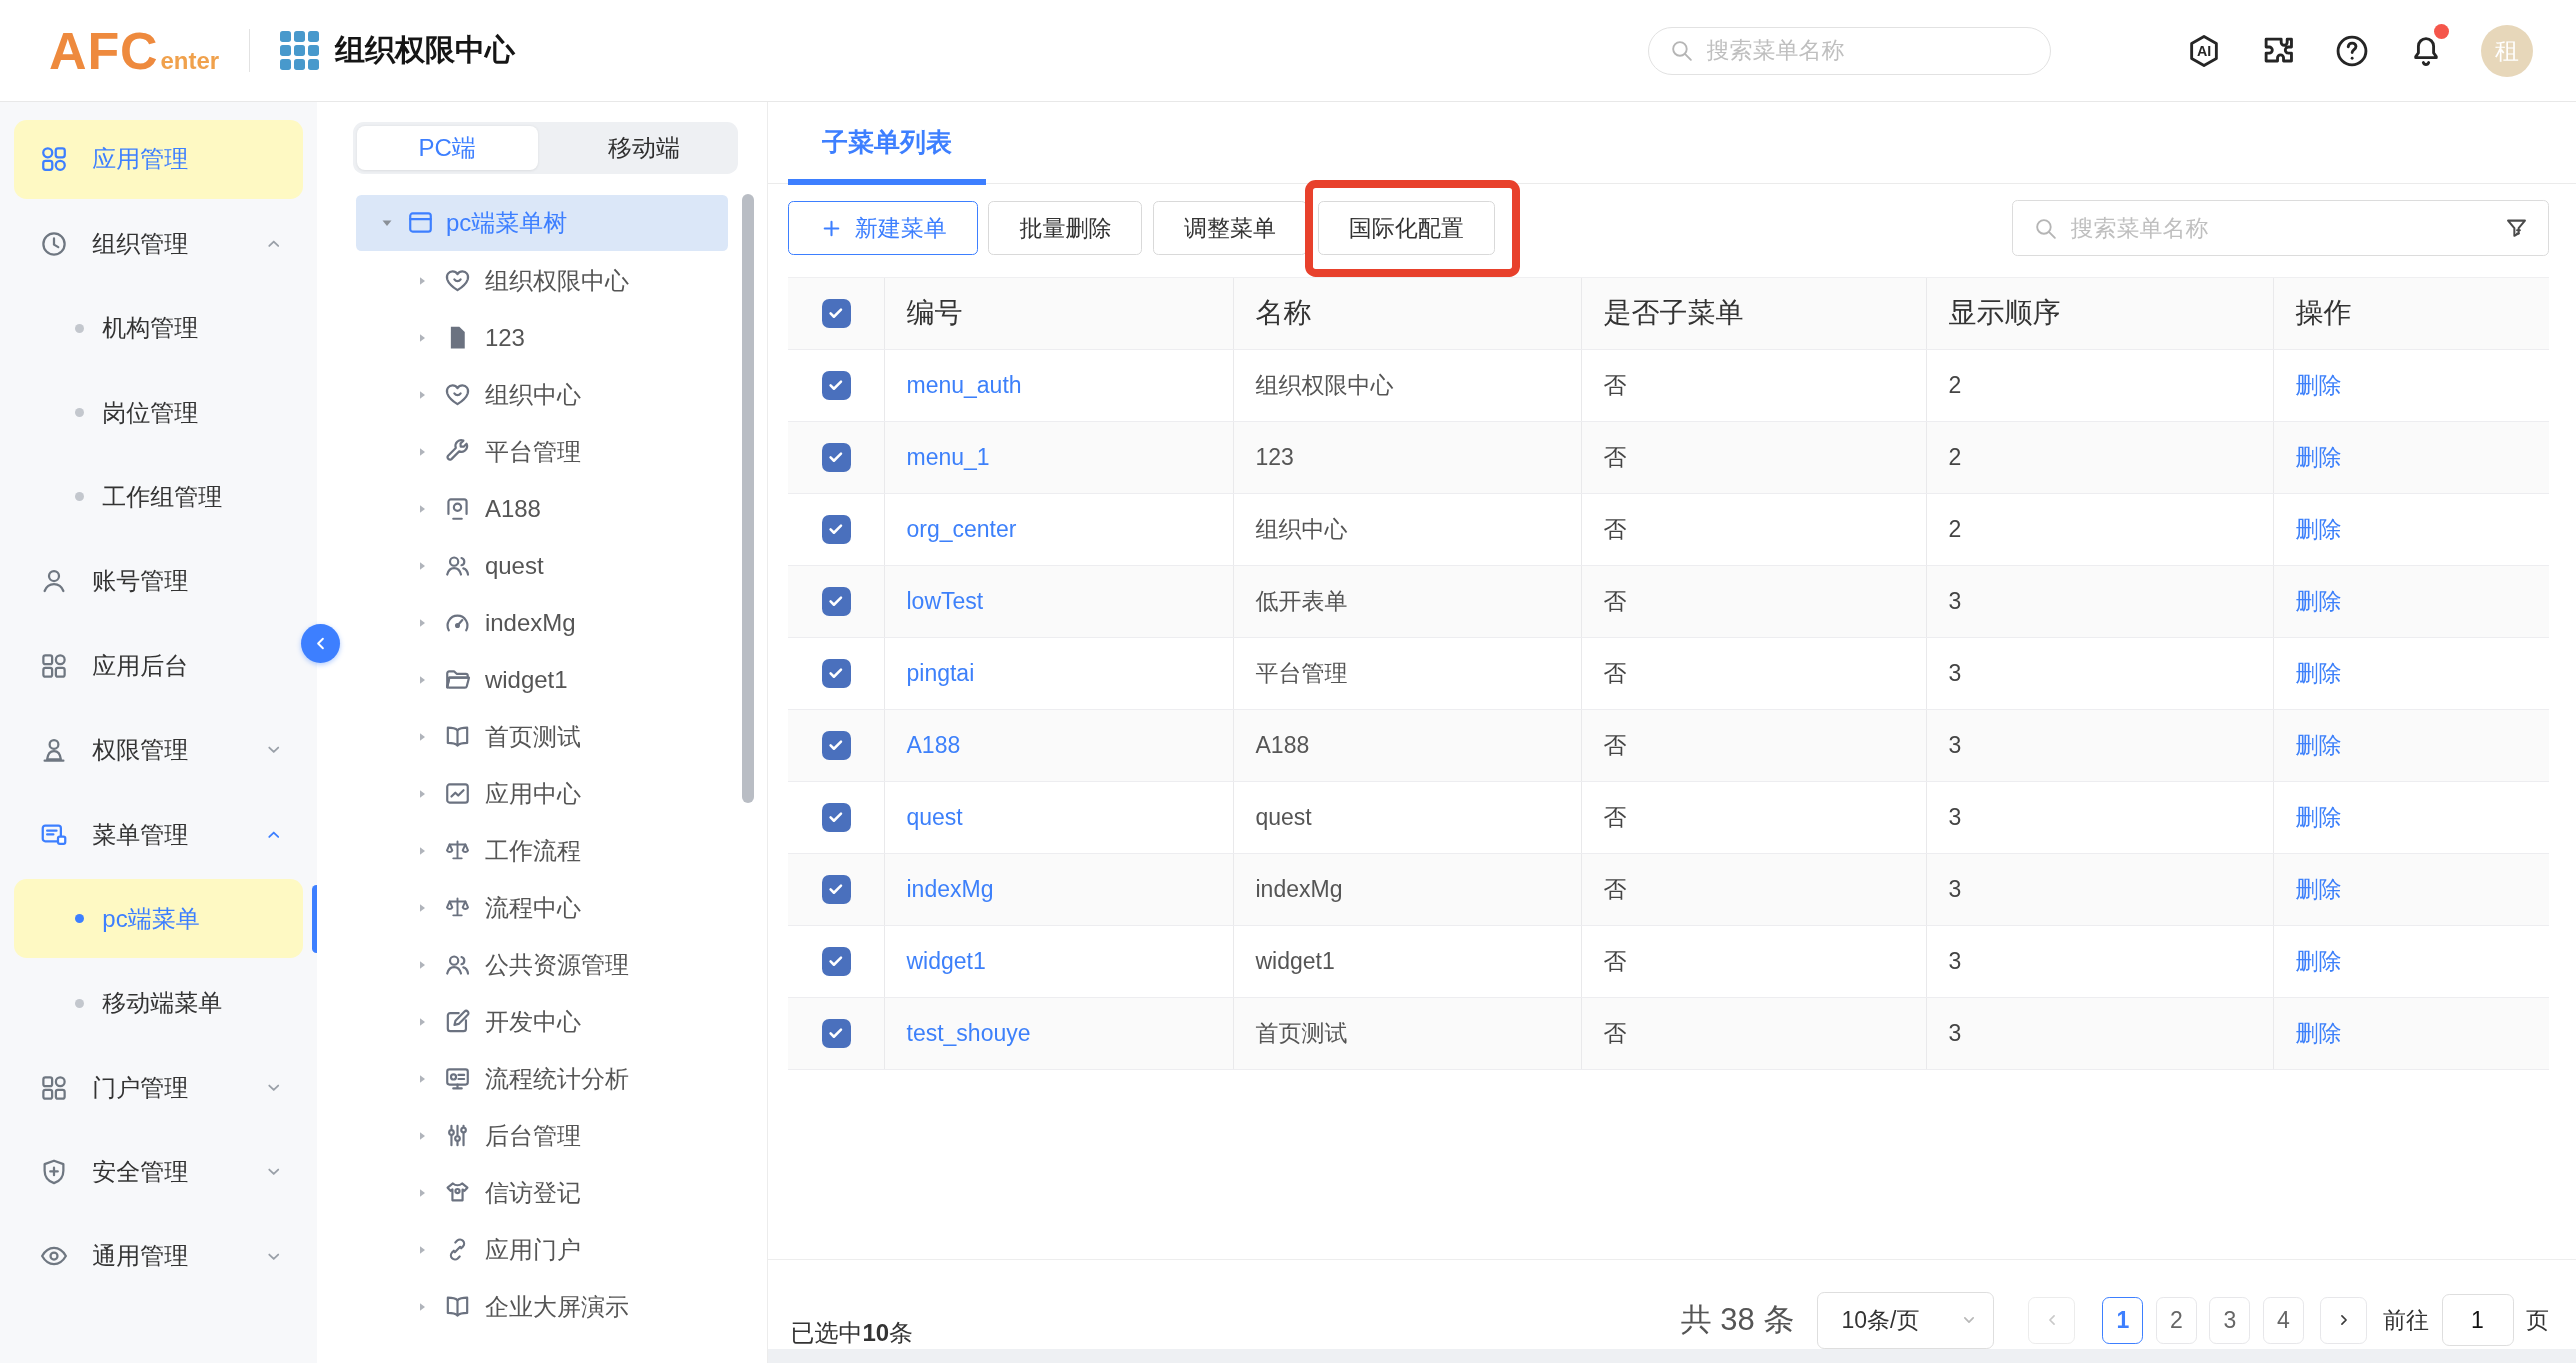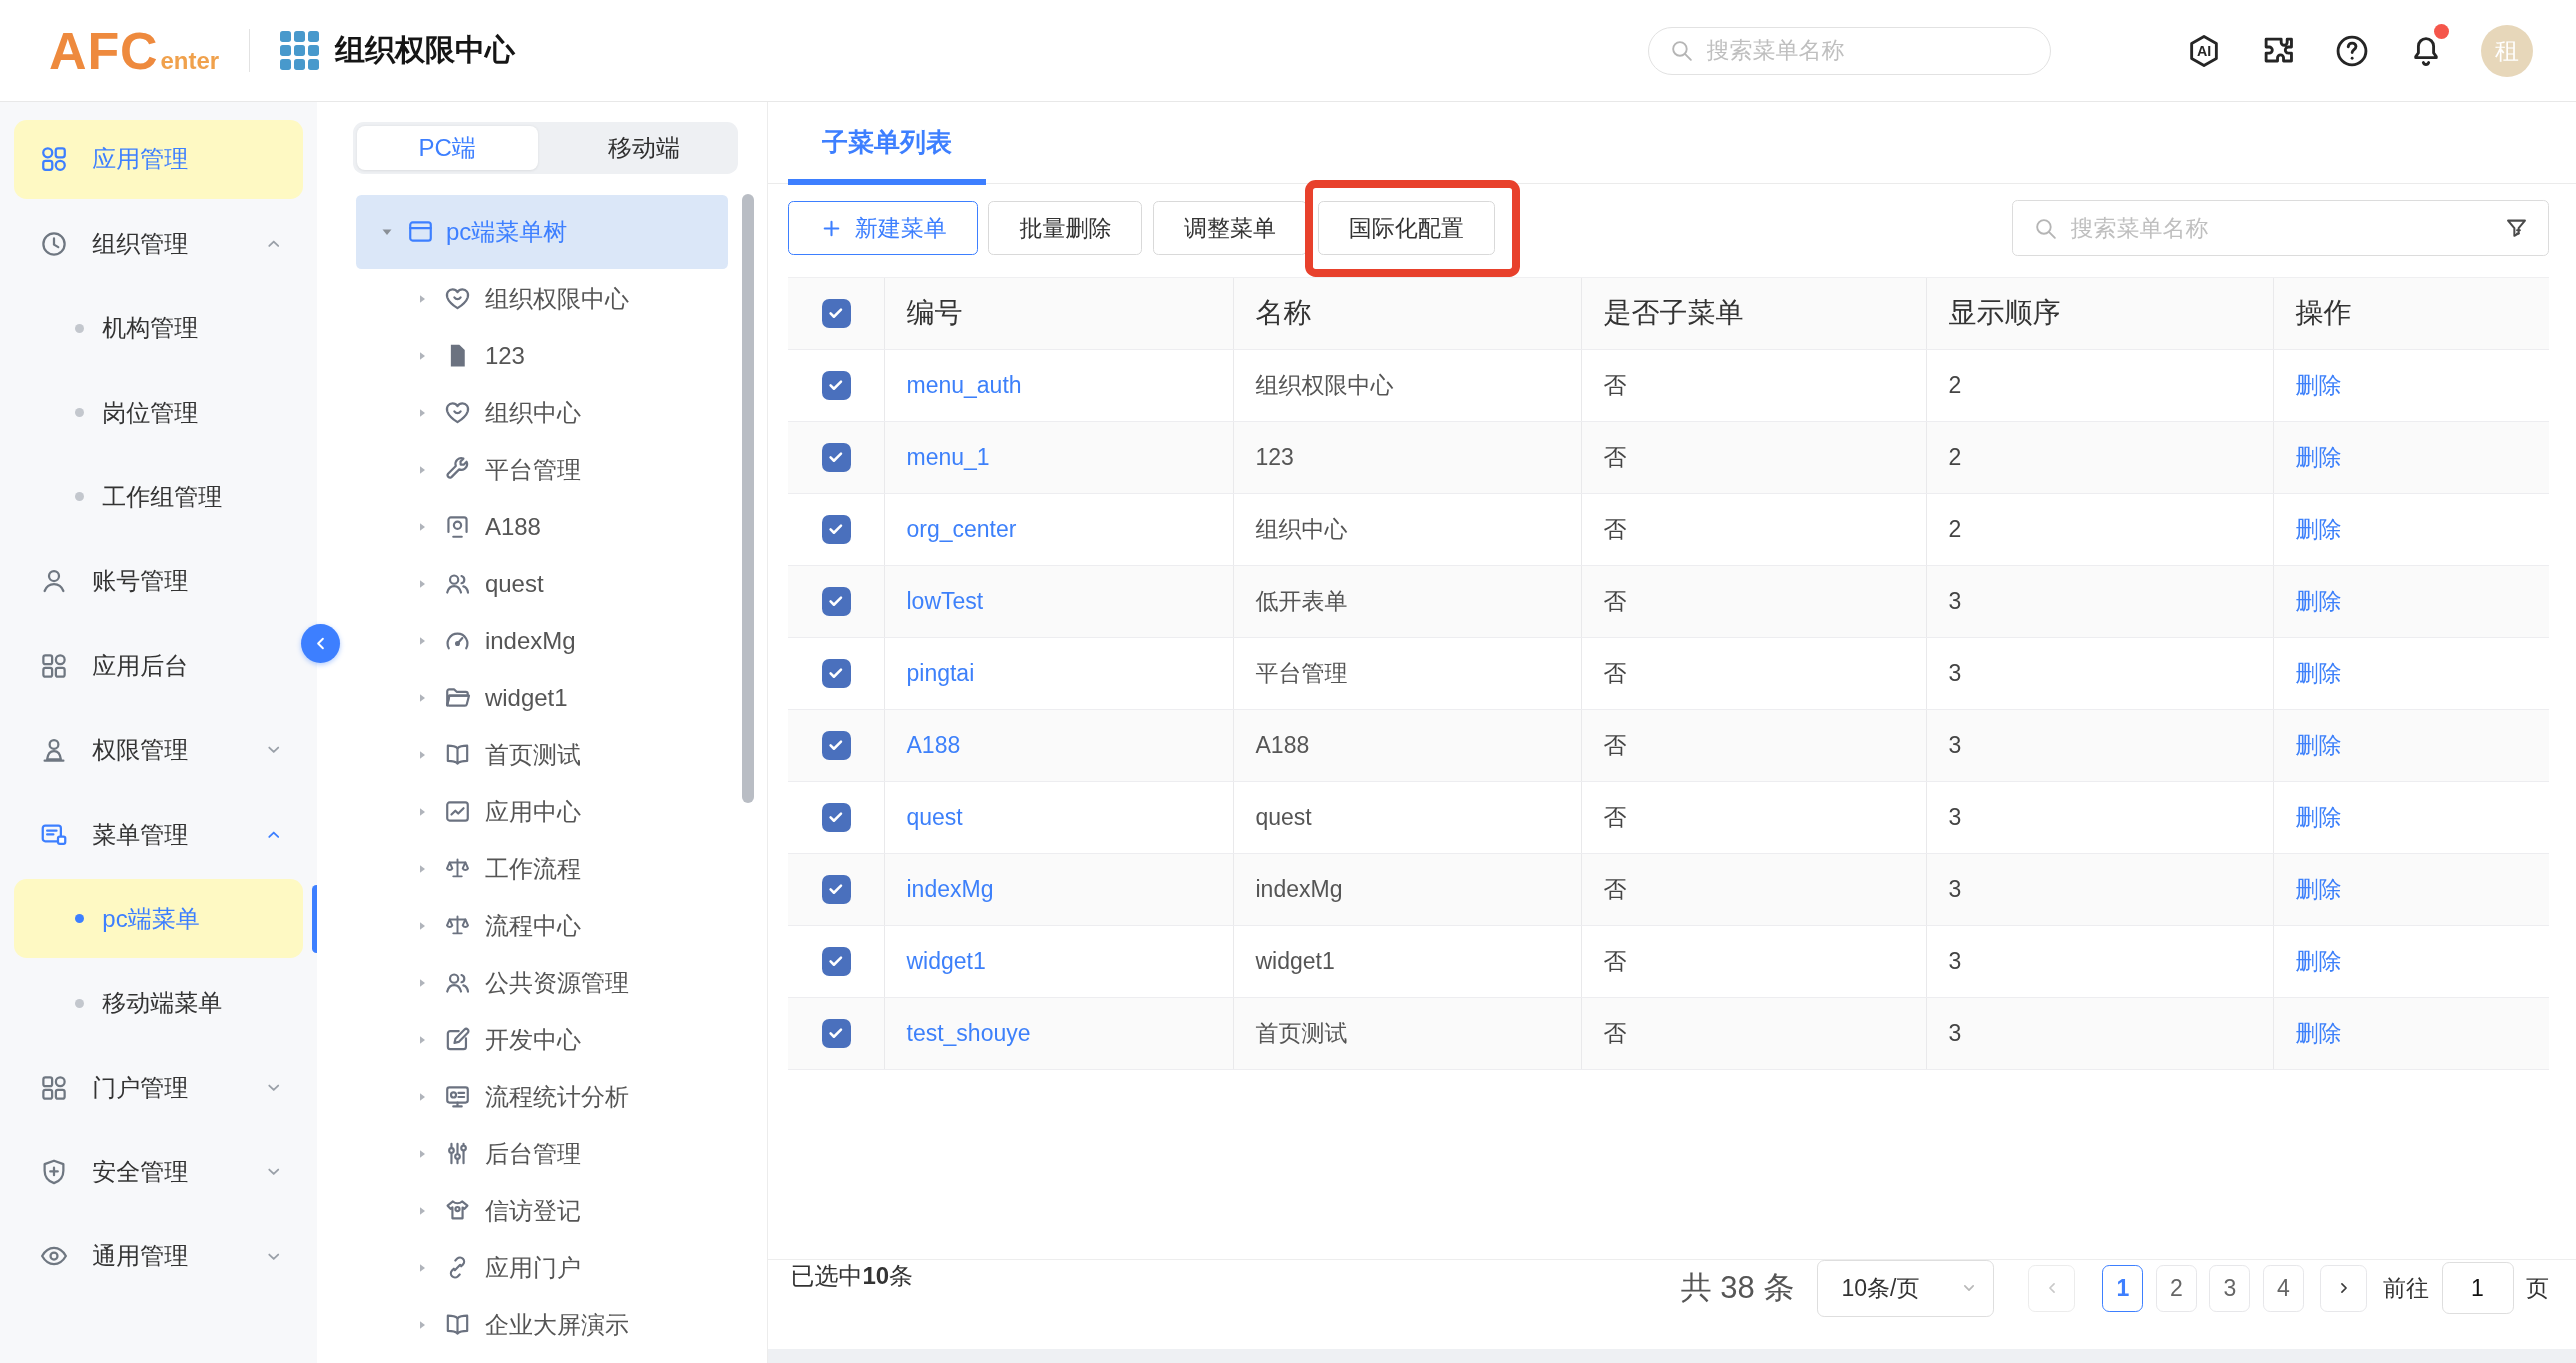--- a/index.html
+++ b/index.html
@@ -44,21 +44,21 @@
   .blue { color:#3d7fff !important; }
   .side-indicator { position:absolute; right:-18px; top:5.4px; width:9px; height:68px; border-radius:4.5px; background:#3d7fff; }
   .collapse-btn { position:absolute; left:301px; top:522px; width:39px; height:39px; border-radius:50%; background:#3d7fff; color:#fff; display:flex; align-items:center; justify-content:center; z-index:9; cursor:pointer; box-shadow:0 1.8px 5.4px rgba(61,127,255,.4); }
   .collapse-btn .ic { width:23px; height:23px; }
 
   
   .tree-panel { width:451px; background:#fff; border-right:0.9px solid #ececec; padding-top:20px; position:relative; flex:none; }
   .seg { margin-left:36px; width:385px; height:52px; background:#eef0f3; border-radius:10.7px; display:flex; padding:3.6px;gap:16px; }
   .seg-tab { flex:1; display:flex; align-items:center; justify-content:center; font-size:24px; color:#2f2f2f; border-radius:8px; cursor:pointer; }
   .seg-tab.active { background:#fff; color:#3d7fff; box-shadow:0 0.9px 2.7px rgba(0,0,0,.08); }
-  .tree-root { margin:20.6px 0 0 39px; width:372px; height:74px; background:#dbe7f8; border-radius:5.4px; display:flex; align-items:center; padding-left:21.5px; cursor:pointer; }
+  .tree-root { margin:20.6px 0 0 39px; width:372px; height:56px; background:#dbe7f8; border-radius:5.4px; display:flex; align-items:center; padding-left:21.5px; cursor:pointer; }
   .tree-root .caret { width:18px; height:18px; color:#8a9097; margin-right:10.7px; }
   .tree-root .r-ic { width:29px; height:29px; color:#3d7fff; margin-right:10.7px; }
   .tree-root .r-label { font-size:24px; color:#3d7fff; }
   .tree-list { margin-top:1.8px; }
   .tree-row { height:57px; display:flex; align-items:center; padding-left:97px; cursor:pointer; }
   .tree-row .caret { width:16px; height:16px; color:#b0b4bb; margin-right:12.5px; }
   .tree-row .t-ic { width:29px; height:29px; color:#6b7280; margin-right:13.4px; }
   .tree-row .t-label { font-size:24px; color:#555; white-space:nowrap; }
   .tree-scrollbar { position:absolute; right:13.4px; top:92px; width:11.6px; height:609px; border-radius:6.3px; background:#b9bdc4; cursor:pointer; }
 
@@ -87,21 +87,21 @@
   .t-cell { display:flex; align-items:center; padding-left:21.5px; font-size:23px; color:#444; border-right:0.9px solid #e9e9eb; overflow:hidden; white-space:nowrap; }
   .t-cell:last-child { border-right:none; }
   .t-cell.center { padding-left:0; justify-content:center; }
   .t-head .t-cell { font-size:28px; color:#333; font-weight:500; }
   .t-link { color:#3d80fa; cursor:pointer; }
   .t-name { color:#555; }
   .checkbox { width:29px; height:29px; border-radius:7.2px; background:#4a70bd; display:flex; align-items:center; justify-content:center; cursor:pointer; }
   .checkbox .ic { width:20px; height:20px; color:#fff; }
 
   
-  .tfooter { position:absolute; left:0; right:0; bottom:14.3px; height:90px; background:#fff; border-top:0.9px solid #ededed; display:flex; align-items:flex-start; padding:0 27px 0 22.4px; }
+  .tfooter { position:absolute; left:0; right:0; bottom:14.3px; height:90px; background:#fff; border-top:0.9px solid #ededed; display:flex; align-items:flex-end; padding:0 27px 0 22.4px; }
   .sel-info { font-size:24px; color:#333; }
   .sel-info b { font-weight:bold; }
   .foot-right { margin-left:auto; display:flex; align-items:center; }
   .total { font-size:31px; color:#555; margin-right:23px; }
   .page-size { width:177px; height:57px; border:1.8px solid #dedede; border-radius:7.2px; display:flex; align-items:center; padding:0 14.3px 0 23px; margin-right:34px; cursor:pointer; }
   .page-size .ps-label { font-size:23px; color:#333; flex:1; }
   .page-size .ic { width:20px; height:20px; color:#b8b8b8; }
   .pg-btn { min-width:41px; height:47px; border:1.8px solid #e7e7ea; border-radius:7.2px; background:#fff; display:flex; align-items:center; justify-content:center; font-size:23px; color:#666; cursor:pointer; margin-right:12.5px; padding:0 7.2px; }
   .pg-btn .ic { width:20px; height:20px; }
   .pg-btn.prev { width:47px; border-color:#ececec; color:#c9c9c9; margin-right:27px; cursor:default; }

